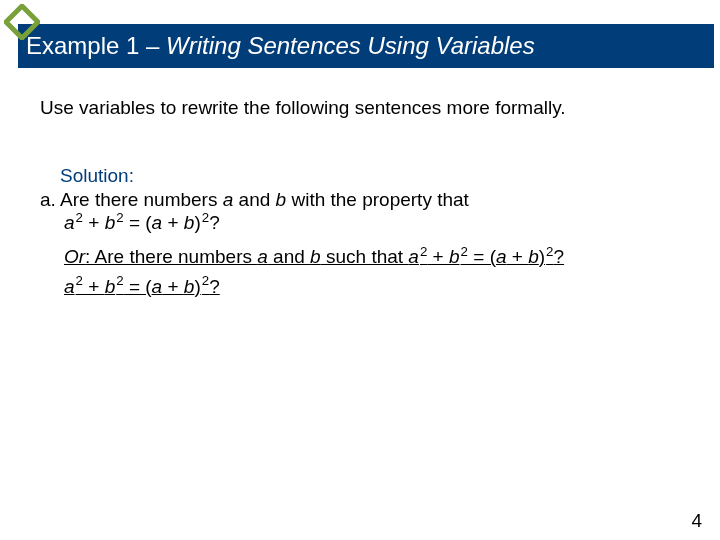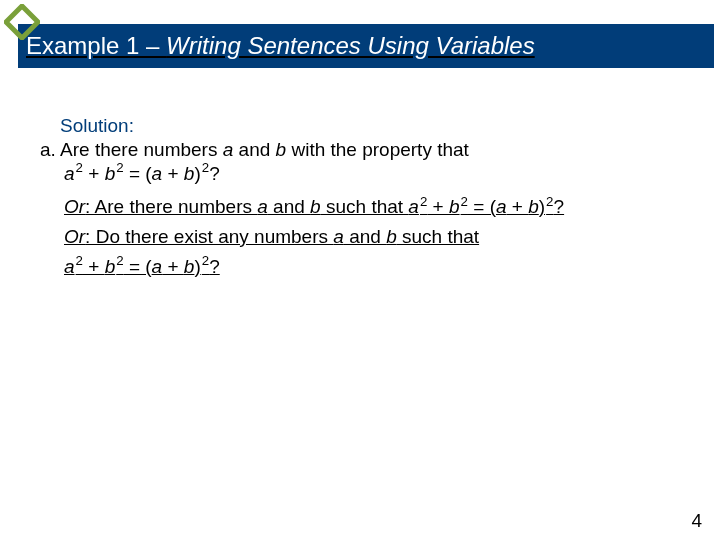--- a/index.html
+++ b/index.html
@@ -1,19 +1,19 @@
 <!DOCTYPE html>
 <html><head>
 <meta charset="utf-8">
 <style>
   * { margin: 0; padding: 0; box-sizing: border-box; }
   html, body { width: 720px; height: 540px; background: #fff; font-family: Arial, Helvetica, sans-serif; overflow: hidden; }
   .slide { position: relative; width: 720px; height: 540px; }
   .diamond-icon { position: absolute; top: 4px; left: 4px; z-index: 2; }
-  .title-bar { position: absolute; top: 24px; left: 18px; right: 6px; height: 44px; background: #013d79; display: flex; align-items: center; padding-left: 8px; text-decoration: underline; }
+  .title-bar { position: absolute; top: 24px; left: 18px; right: 6px; height: 44px; background: #013d79; display: flex; align-items: center; padding-left: 8px; }
   .title-text { font-size: 24px; color: #fff; }
   .title-text .nonitalic { font-style: normal; }
   .title-text .italic { font-style: italic; }
   .body { position: absolute; top: 96px; left: 40px; right: 30px; color: #000; font-size: 19px; line-height: 1.25; }
   .block { margin-bottom: 26px; }
   .indent { padding-left: 24px; }
   .indent2 { padding-left: 24px; }
   .solution-label { color: #013d79; margin-left: 20px; }
   .itshape { font-style: italic; }
   sup { font-size: 0.7em; vertical-align: baseline; position: relative; top: -0.55em; padding-left: 1px; }
@@ -31,35 +31,35 @@
   </span>
 
   <div class="title-bar">
     <span class="title-text">
       <span class="nonitalic">Example 1 – </span><span class="italic">Writing Sentences Using Variables</span>
     </span>
   </div>
 
   <div class="body">
 
+    <p class="block">Use variables to rewrite the following sentences more formally.</p>
 
 
     <div style="height:18px"></div>
 
     <p class="solution-label">Solution:</p>
 
     <div class="block" style="margin-bottom:10px">
       <p><span>a.</span><span> Are there numbers </span><span class="itshape">a</span><span> and </span><span class="itshape">b</span><span> with the property that</span></p>
       <p class="indent"><span class="itshape">a</span><sup>2</sup><span> + </span><span class="itshape">b</span><sup>2</sup><span> = (</span><span class="itshape">a</span><span> + </span><span class="itshape">b</span><span>)</span><sup>2</sup><span>?</span></p>
     </div>
 
     <div class="indent2 or-block">
       <p><span class="itshape">Or</span><span>: Are there numbers </span><span class="itshape">a</span><span> and </span><span class="itshape">b</span><span> such that </span><span class="itshape">a</span><sup>2</sup><span> + </span><span class="itshape">b</span><sup>2</sup><span> = (</span><span class="itshape">a</span><span> + </span><span class="itshape">b</span><span>)</span><sup>2</sup><span>?</span></p>
 
-      <p><span class="itshape">Or</span><span>: Do there exist any numbers </span><span class="itshape">a</span><span> and </span><span class="itshape">b</span><span> such that</span></p>
       <p><span class="itshape">a</span><sup>2</sup><span> + </span><span class="itshape">b</span><sup>2</sup><span> = (</span><span class="itshape">a</span><span> + </span><span class="itshape">b</span><span>)</span><sup>2</sup><span>?</span></p>
     </div>
 
   </div>
 
   <div class="page-num">4</div>
 
 </div>
 
 </body></html>

